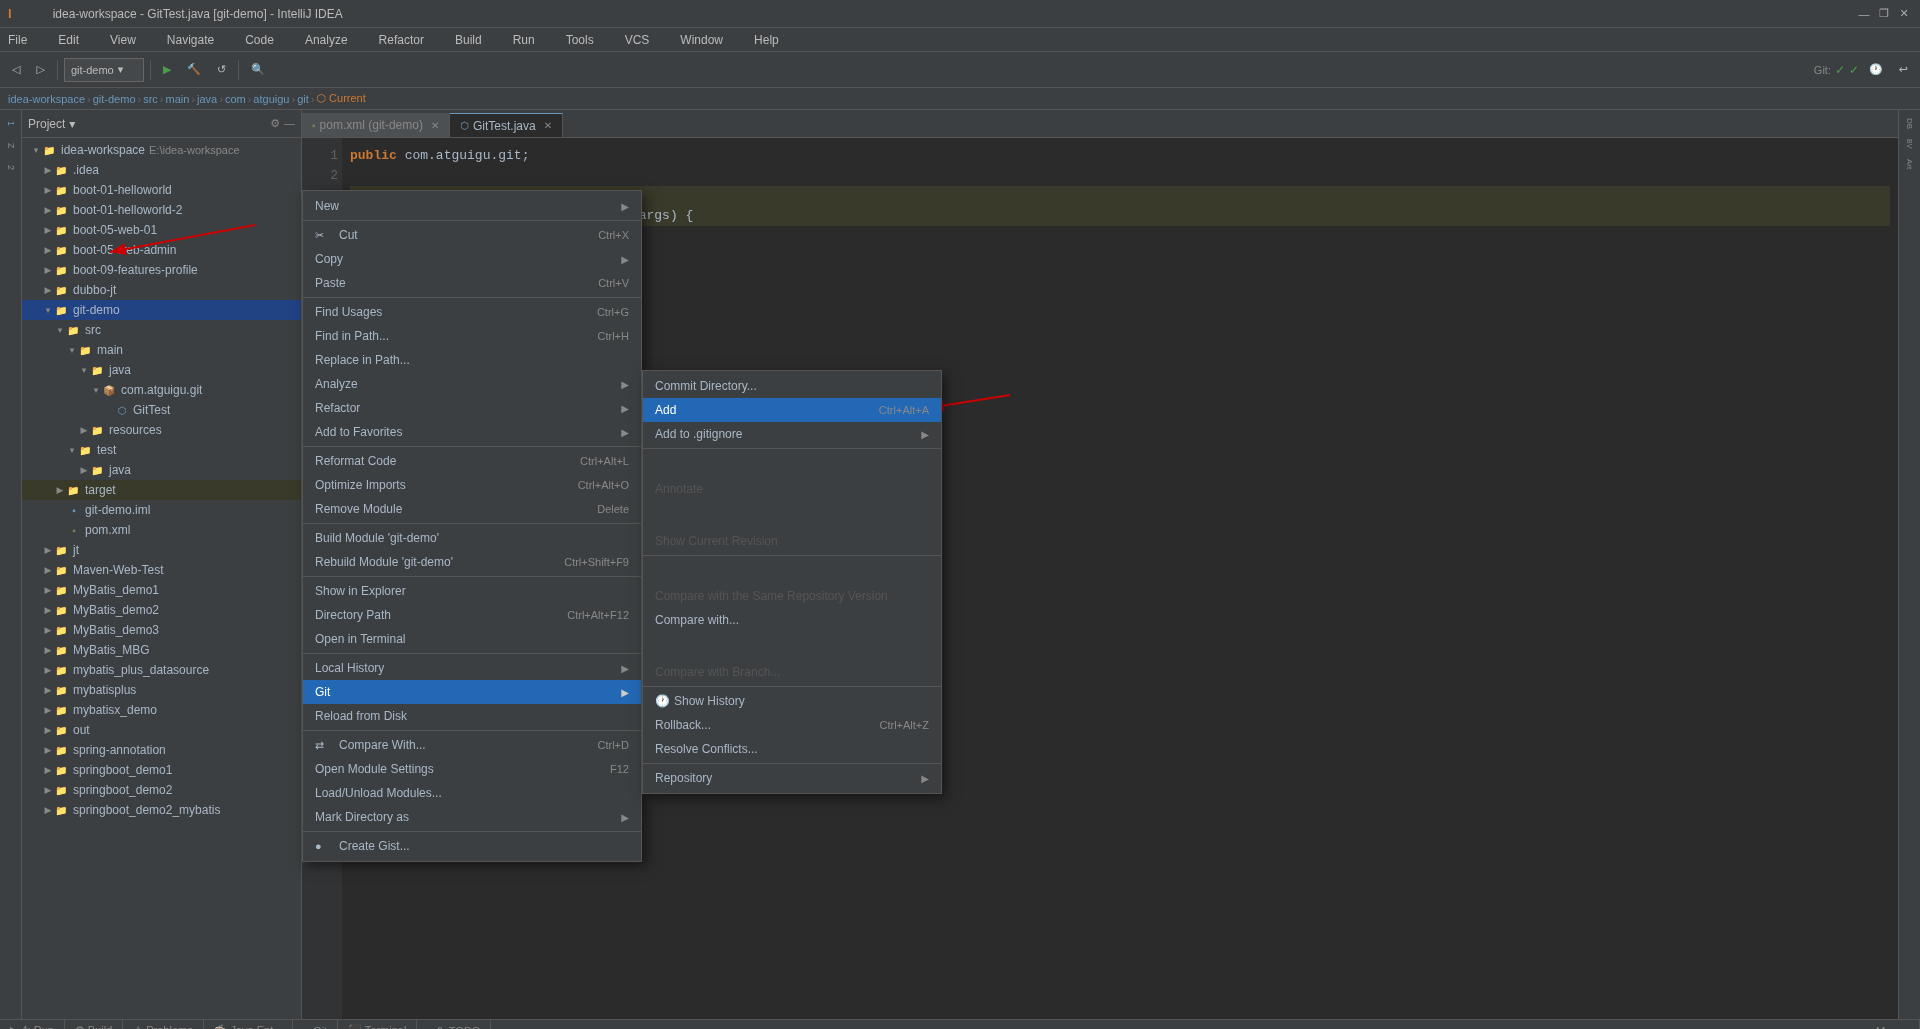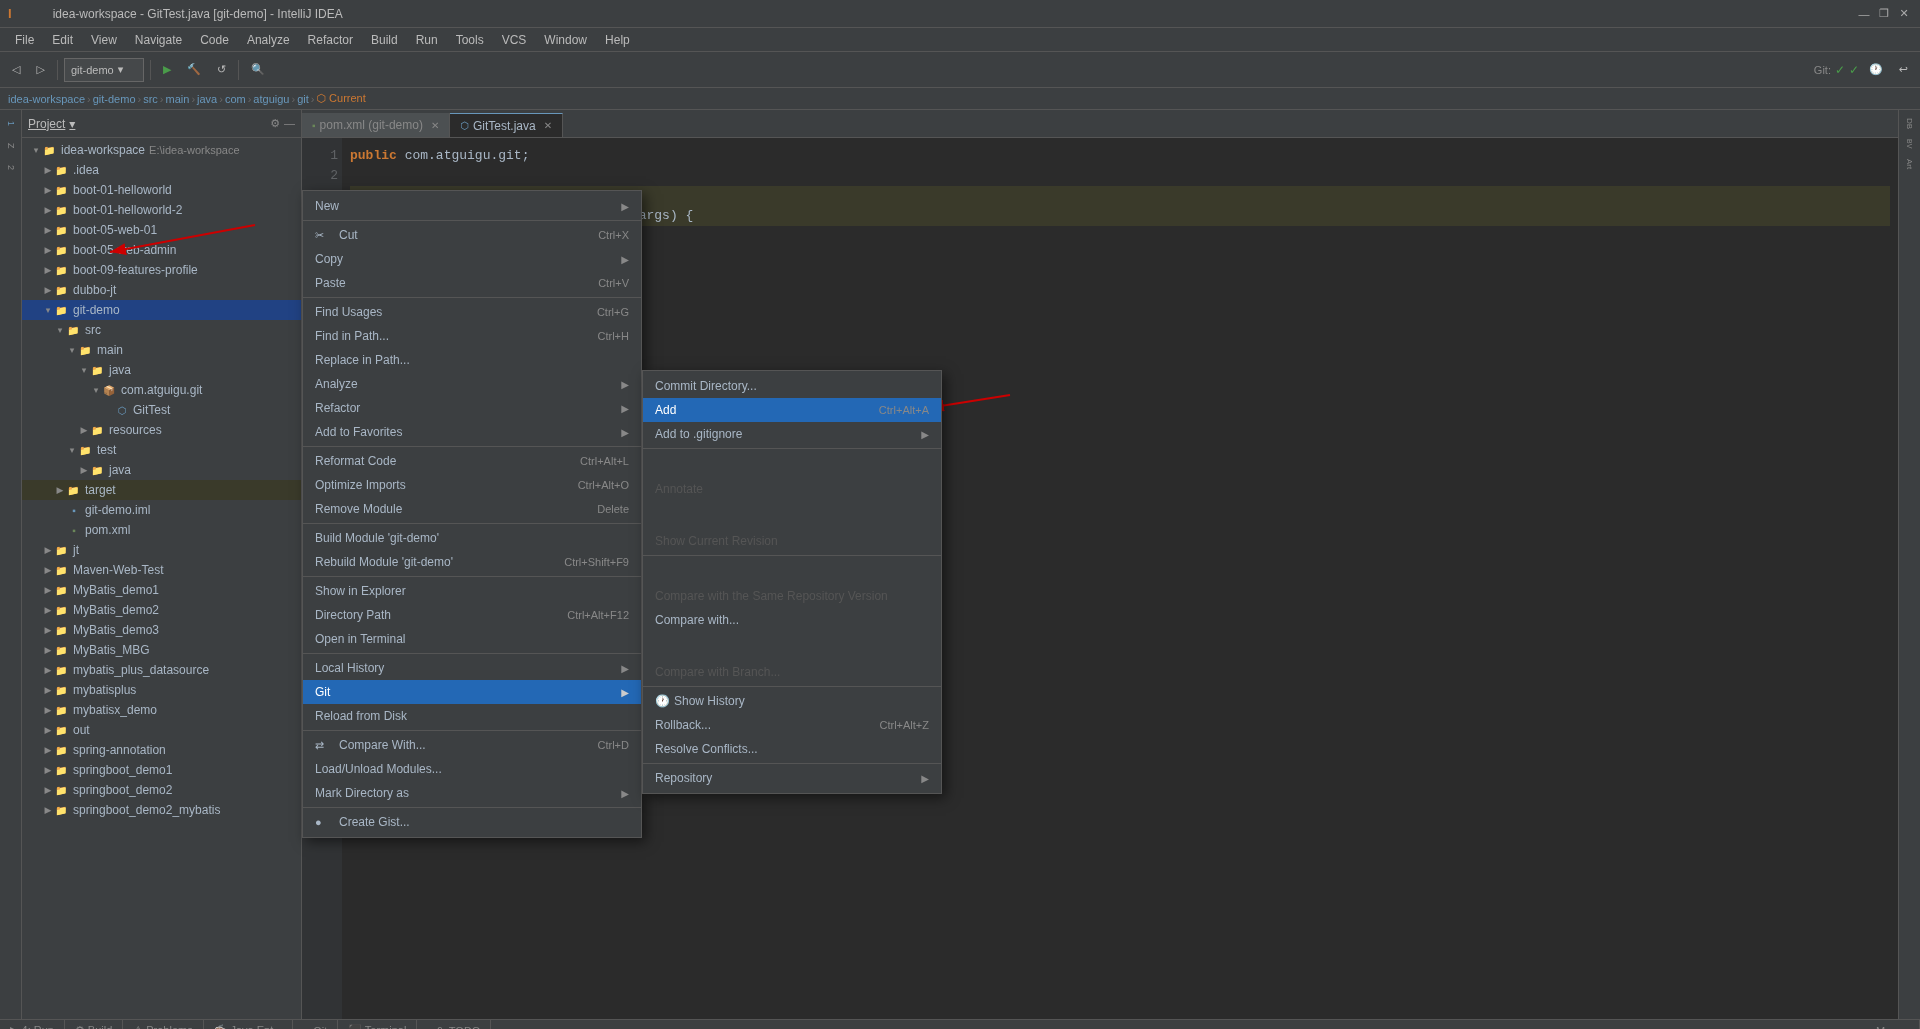--- a/index.html
+++ b/index.html
@@ -6,40 +6,40 @@
     body { font-family: 'Segoe UI', Arial, sans-serif; font-size: 12px; background: #2b2b2b; color: #a9b7c6; overflow: hidden; width: 1920px; height: 1029px; }
 
     
     #title-bar { background: #3c3f41; height: 28px; display: flex; align-items: center; justify-content: space-between; padding: 0 8px; border-bottom: 1px solid #555; }
     #title-bar .title-left { display: flex; align-items: center; gap: 8px; }
     #title-bar .title-text { color: #bbb; font-size: 12px; margin-left: 33px; }
     #title-bar .win-controls { display: flex; gap: 4px; }
     #title-bar .win-btn { width: 16px; height: 16px; display: flex; align-items: center; justify-content: center; font-size: 11px; color: #aaa; cursor: pointer; }
 
     
-    #menu-bar { background: #3c3f41; height: 24px; display: flex; align-items: center; padding: 0 7px; border-bottom: 1px solid #555; gap: 2px; }
+    #menu-bar { background: #3c3f41; height: 24px; display: flex; align-items: center; padding: 0 0; border-bottom: 1px solid #555; gap: 15px; }
     .menu-item { padding: 2px 8px; color: #bbb; font-size: 12px; cursor: pointer; border-radius: 2px; }
 
     
     #breadcrumb { background: #3c3f41; height: 22px; display: flex; align-items: center; padding: 0 8px; border-bottom: 1px solid #555; font-size: 11px; color: #888; gap: 2px; }
     .bc-sep { color: #666; }
     .bc-item { color: #6897bb; cursor: pointer; }
     .bc-current { color: #cc7832; }
 
     
     #main { display: flex; height: calc(1029px - 28px - 24px - 22px - 22px - 24px); }
 
     
     #left-icons { width: 22px; background: #3c3f41; border-right: 1px solid #555; display: flex; flex-direction: column; align-items: center; padding-top: 4px; gap: 2px; }
     .side-icon { width: 20px; height: 20px; display: flex; align-items: center; justify-content: center; color: #888; font-size: 10px; cursor: pointer; }
 
     
     #project-panel { width: 280px; background: #3c3f41; border-right: 1px solid #555; display: flex; flex-direction: column; }
     #panel-header { height: 28px; display: flex; align-items: center; justify-content: space-between; padding: 0 6px; border-bottom: 1px solid #555; }
-    #panel-header .panel-title { color: #bbb; font-size: 12px; display: flex; gap: 4px; text-decoration: underline; }
+    #panel-header .panel-title { color: #bbb; font-size: 12px; display: flex; gap: 4px; }
     #panel-header .panel-icons { display: flex; gap: 4px; }
     #panel-header .panel-icon { color: #888; cursor: pointer; font-size: 11px; }
 
     
     #tree { flex: 1; overflow-y: auto; overflow-x: hidden; padding: 2px 0; }
     .tree-item { display: flex; align-items: center; height: 20px; padding-left: 4px; cursor: pointer; white-space: nowrap; }
     .tree-item.selected { background: #214283; }
     .tree-item.highlighted { background: #444; }
     .tree-indent { display: inline-block; }
     .tree-arrow { width: 12px; display: inline-flex; align-items: center; justify-content: center; color: #888; font-size: 9px; }
@@ -547,20 +547,24 @@
   </div>
   <div class="ctx-separator"></div>
   <div class="ctx-item">
     <div style="display:flex;align-items:center;gap:4px;">
       <span class="ctx-icon">⇄</span>
       <span>Compare With...</span>
     </div>
     <span class="ctx-shortcut">Ctrl+D</span>
   </div>
   <div class="ctx-item">
+    <span>Open Module Settings</span>
+    <span class="ctx-shortcut">F12</span>
+  </div>
+  <div class="ctx-item">
     <span>Load/Unload Modules...</span>
   </div>
   <div class="ctx-item">
     <span>Mark Directory as</span>
     <span class="ctx-arrow">▶</span>
   </div>
   <div class="ctx-separator"></div>
   <div class="ctx-item">
     <div style="display:flex;align-items:center;gap:4px;">
       <span class="ctx-icon">●</span>

